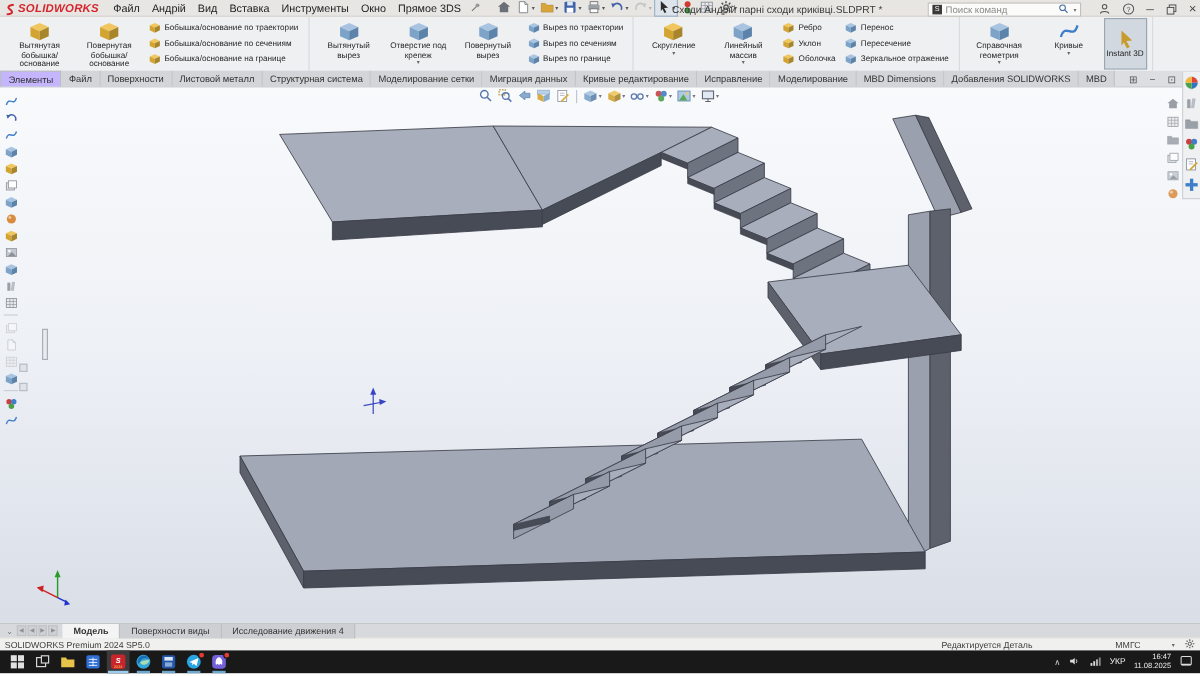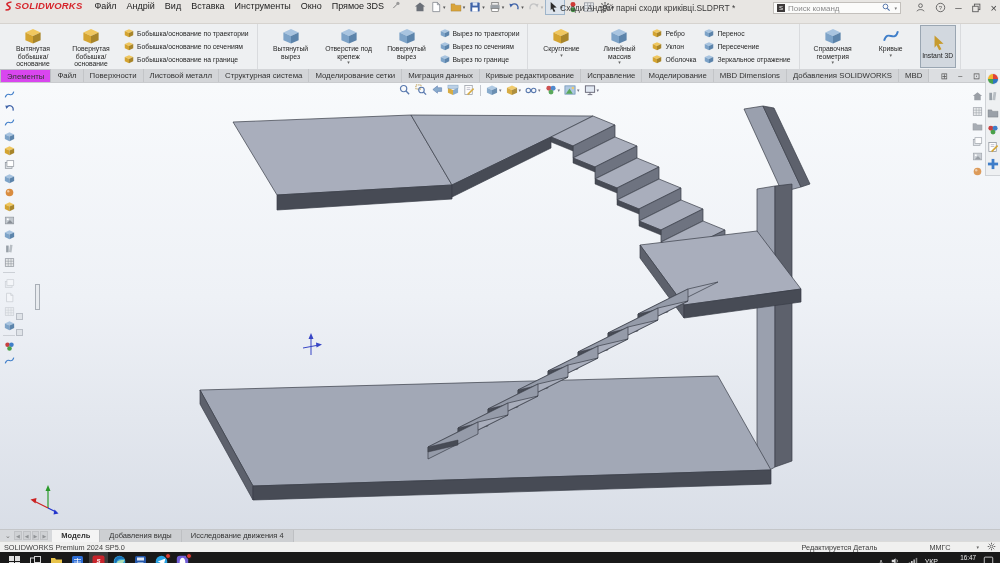--- a/index.html
+++ b/index.html
@@ -1,22 +1,22 @@
 <!DOCTYPE html>
 <html><head>
 <meta charset="utf-8">
 <style>
   html,body{margin:0;padding:0}
   body{width:1000px;height:563px;overflow:hidden;background:#fff;
        font-family:"Liberation Sans",sans-serif;color:#222;font-size:9px;}
   *{box-sizing:border-box}
 
   
-  #titlebar{height:24px;background:#e8e6e3;border-bottom:1px solid #d6d3cf;
-    display:flex;align-items:flex-start;position:relative;font-size:9px;}
+  #titlebar{height:14px;background:#e8e6e3;border-bottom:1px solid #d6d3cf;
+    display:flex;align-items:flex-end;position:relative;font-size:9px;}
   #logo{display:flex;align-items:center;padding:0 7px 0 4px;gap:2px}
   #logo-text{color:#d6252c;font-weight:bold;font-style:italic;font-size:9.5px;letter-spacing:.2px}
   #menus{display:flex;align-items:center}
   .menu-item{padding:1px 5px;white-space:nowrap}
   #pin{margin-left:2px}
   #qat{display:flex;align-items:center;gap:2px;margin-left:12px}
   .qat-btn{display:flex;align-items:center;height:14px;padding:0 1px;position:relative}
   .qat-btn .caret{font-size:5px;color:#555;margin-left:1px}
   .qat-btn.active{background:#dde4ec;outline:1px solid #9db4ca}
   .qat-btn.disabled{opacity:.38}
@@ -37,21 +37,21 @@
   .bigbtn.active{background:#d2d8df;outline:1px solid #9aa6b2;height:41px;justify-content:center;width:34px}
   .stack{display:flex;flex-direction:column;justify-content:center;gap:1px;padding:1px 3px 0 3px;
     font-size:6.8px;color:#1f1f1f}
   .stack-row{display:flex;align-items:center;gap:3px;height:12px;white-space:nowrap}
 
   
   #tabrow{height:14px;background:#dcdee1;display:flex;align-items:flex-end;font-size:7.8px;
     color:#333;position:relative;border-bottom:1px solid #c9cbce}
   .ctab{padding:0 6px;height:13px;display:flex;align-items:center;background:#d3d5d8;
     border-right:1px solid #c3c5c8;white-space:nowrap}
-  .ctab.active{background:#d946ef;border:1px solid #bbbec2;border-bottom:none}
+  .ctab.active{background:#c4b5fd;border:1px solid #bbbec2;border-bottom:none}
   #tabrow-controls{position:absolute;right:5px;top:0;display:flex;gap:10px;color:#555;font-size:8.5px;align-items:center;height:13px}
 
   
   #viewport{position:relative;height:446px;overflow:visible;
     background:linear-gradient(180deg,#f8fafc 0%,#eef1f6 48%,#d9dee7 100%)}
   #scene{position:absolute;left:0;top:0}
   #headsup{position:absolute;left:398px;top:1px;display:flex;align-items:center;gap:2px}
   .hu-btn{display:flex;align-items:center;padding:0 1px;opacity:.9}
   .hu-btn .caret{font-size:5px;color:#667;margin-left:1px}
   .hu-sep{width:1px;height:11px;background:#c2c7cf;margin:0 2px}
@@ -71,21 +71,21 @@
   #bt-flyout{color:#777;font-size:7px;margin:0 3px 0 5px}
   .bt-nav{display:flex;gap:1px;margin-right:4px}
   .bt-nav span{font-size:5px;color:#909396;padding:0 1px;background:#cfd1d4;border:1px solid #c0c2c5;height:9px;display:flex;align-items:center}
   .btab{padding:0 9px;height:12px;display:flex;align-items:center;background:#cdcfd2;border-right:1px solid #bec0c3;white-space:nowrap}
   .btab.active{background:#f4f4f4;font-weight:bold}
 
   
   #statusbar{height:11px;background:#f0f0ef;border-top:1px solid #dbdbda;display:flex;align-items:center;
     font-size:7.3px;color:#3e3e3e;padding:0 4px}
   #sb-left{flex:1;white-space:nowrap}
-  #sb-state{margin-right:52px}
+  #sb-state{margin-right:69px}
   #sb-units{margin-right:26px}
   #sb-caret{font-size:5px;color:#666;margin-right:8px}
 
   
   #taskbar{height:19px;background:#191919;display:flex;align-items:center;padding-left:5px}
   .tb-app{width:19px;height:19px;display:flex;align-items:center;justify-content:center;position:relative;margin-right:2px}
   .tb-app.active{background:#3b3b3b}
   .openbar{position:absolute;bottom:0;left:4px;right:4px;height:2px;background:#6fa8cf}
   .tb-app.active .openbar{left:1px;right:1px;background:#9ccdf0}
   .badge{position:absolute;top:1px;right:0;width:6px;height:6px;border-radius:50%;background:#e03c31;border:1px solid #191919}
@@ -978,21 +978,21 @@
 <div id="bottomtabs">
   <span id="bt-flyout">⌄</span>
   <div class="bt-nav" id="bt-nav">
       <span>◀</span>
       <span>◀</span>
       <span>▶</span>
       <span>▶</span>
     </div>
   <div id="btabs" style="display:flex;height:12px">
       <div class="btab active">Модель</div>
-      <div class="btab">Добавления виды</div>
+      <div class="btab">Поверхности виды</div>
       <div class="btab">Исследование движения 4</div>
     </div>
 </div>
 
 <div id="statusbar">
   <span id="sb-left">SOLIDWORKS Premium 2024 SP5.0</span>
   <span id="sb-state">Редактируется Деталь</span>
   <span id="sb-units">ММГС</span>
   <span id="sb-caret">▾</span>
   <span id="sb-gear"><svg width="9" height="9" viewBox="0 0 13 13">

